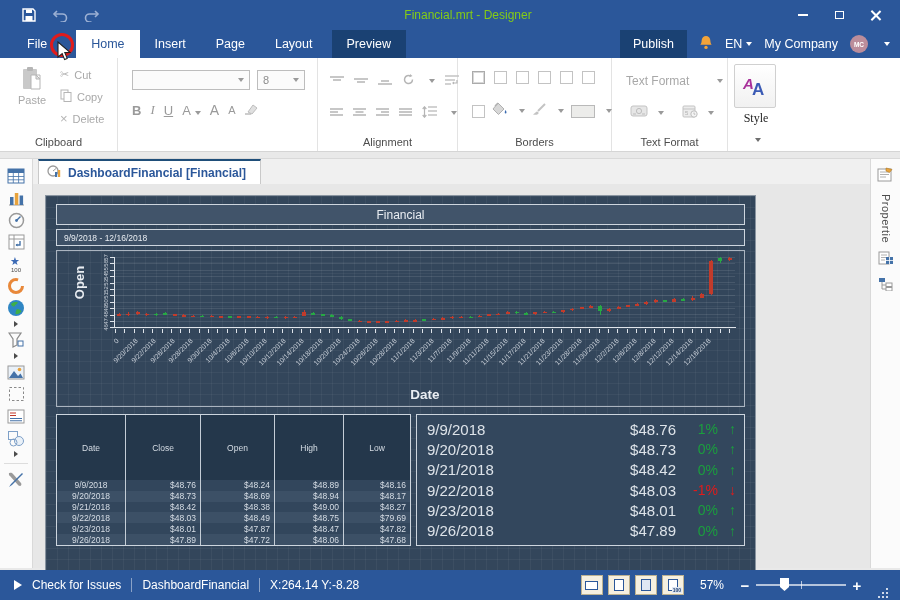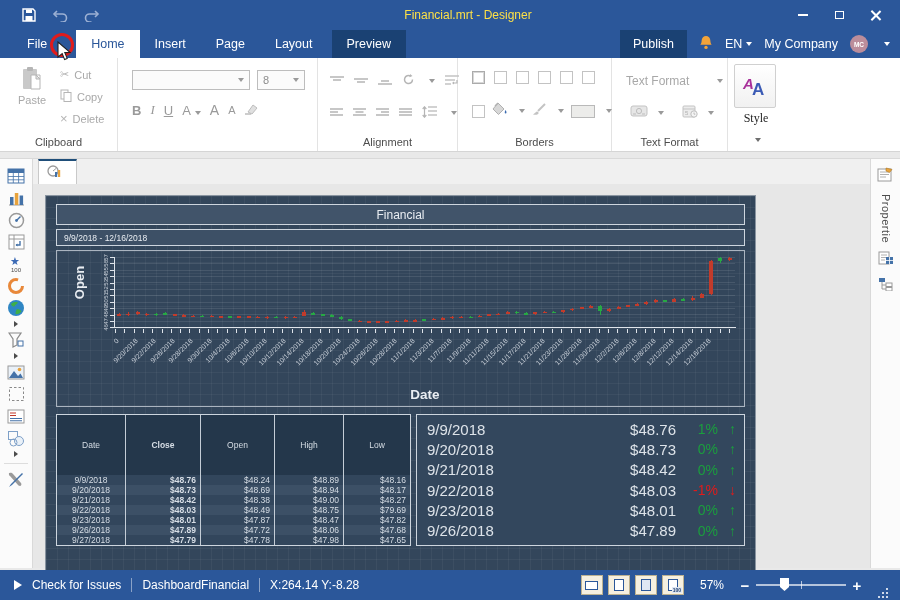--- a/index.html
+++ b/index.html
@@ -3,21 +3,21 @@
 <meta charset="utf-8">
 <style>
   * { box-sizing: border-box; margin: 0; padding: 0; }
   html,body { width:900px; height:600px; overflow:hidden; }
   body { font-family:"Liberation Sans", sans-serif; background:#e9e9e9; position:relative; }
 
   
   .titlebar { position:absolute; left:0; top:0; width:900px; height:30px; background:#2b579a; display:flex; align-items:center; color:#fff; }
   .qat { display:flex; align-items:center; gap:16px; margin-left:22px; z-index:2; }
   .qat svg { display:block; }
-  .win-title { position:absolute; left:0; right:0; text-align:center; font-size:12px; color:#fde047;margin-left:36px; }
+  .win-title { position:absolute; left:0; right:0; text-align:center; font-size:12px; color:#84cc16;margin-left:36px; }
   .winbtns { margin-left:auto; display:flex; align-items:center; gap:10px; margin-right:12px; z-index:2; }
   .winbtn { width:26px; height:20px; display:flex; align-items:center; justify-content:center; }
   .ico-min { width:10px; height:2px; background:#fff; }
   .ico-max { width:9px; height:8px; border:1.5px solid #fff; }
   .ico-close { position:relative; width:11px; height:11px; }
   .ico-close::before,.ico-close::after { content:""; position:absolute; left:5px; top:-1px; width:1.8px; height:13px; background:#fff; }
   .ico-close::before { transform:rotate(45deg);} .ico-close::after { transform:rotate(-45deg);}
 
   
   .tabrow { position:absolute; left:0; top:30px; width:900px; height:28px; background:#2b579a; display:flex; align-items:stretch; }
@@ -93,21 +93,21 @@
   .datelab { position:absolute; left:58px; top:136px; width:620px; text-align:center; font-size:13.5px; font-weight:bold; color:#e9edf2; }
 
   
   .tbl { left:10px; top:218px; width:355px; height:132px; background:#32465c; border:1px solid #cdd5de; padding:0; display:flex; flex-direction:column; }
   .trow { display:flex; flex:1; font-size:8.5px; color:#d6dde5; align-items:stretch; }
   .trow.head { background:#24374b; }
   .trow.alt { background:#3c5066; }
   .tcell { display:flex; align-items:center; border-right:1px solid #c4cdd6; padding:0 4px; }
   .tcell:last-child { border-right:none; }
   .tcell.c0 { flex:0 0 69px; justify-content:center; }
-  .tcell.c1 { flex:0 0 75px; justify-content:flex-end;font-weight:bold; }
+  .tcell.c1 { flex:0 0 75px; justify-content:flex-end; }
   .tcell.c2 { flex:0 0 74px; justify-content:flex-end; }
   .tcell.c3 { flex:0 0 69px; justify-content:flex-end; }
   .tcell.c4 { flex:1; justify-content:flex-end; }
   .trow.head .tcell { justify-content:center; }
 
   
   .ticker { left:370px; top:218px; width:329px; height:132px; background:#33475d; border:1px solid #cdd5de; display:flex; flex-direction:column; justify-content:space-around; padding:4px 8px 4px 10px; }
   .tkrow { display:flex; align-items:center; font-size:15px; color:#dde3e9; }
   .tkdate { flex:1; }
   .tkprice { text-align:right; }
@@ -459,20 +459,21 @@
 </div>
 
 <div class="doctabs">
   <div class="doctab">
     <span><svg width="15" height="13" viewBox="0 0 15 13">
           <circle cx="6" cy="6" r="5" fill="none" stroke="#9a9a9a" stroke-width="1.3"></circle>
           <path d="M6 6 L9 3.5" stroke="#9a9a9a"></path>
           <rect x="8" y="7" width="2.2" height="5" fill="#4472a8"></rect>
           <rect x="11" y="5" width="2.2" height="7" fill="#e8a33d"></rect>
         </svg></span>
+    <span>DashboardFinancial [Financial]</span>
   </div>
 </div>
 
 <div class="rightstrip">
   <span><svg width="17" height="15" viewBox="0 0 17 15">
         <rect x="1" y="2" width="13" height="12" fill="#fff" stroke="#9a9a9a"></rect>
         <path d="M3 5 h9 M3 7.5 h9 M3 10 h6" stroke="#b0b0b0"></path>
         <path d="M9 1 l6 1.5 l-2.5 3 l-3.5-1.5 z" fill="#e8a33d" stroke="#b07820" stroke-width=".6"></path>
       </svg></span>
   <span class="vlabel">Propertie</span>
@@ -742,27 +743,20 @@
             <span class="tcell c3">$48.47</span>
             <span class="tcell c4">$47.82</span>
           </div>
           <div class="trow alt">
             <span class="tcell c0">9/26/2018</span>
             <span class="tcell c1">$47.89</span>
             <span class="tcell c2">$47.72</span>
             <span class="tcell c3">$48.06</span>
             <span class="tcell c4">$47.68</span>
           </div>
-          <div class="trow">
-            <span class="tcell c0">9/27/2018</span>
-            <span class="tcell c1">$47.79</span>
-            <span class="tcell c2">$47.78</span>
-            <span class="tcell c3">$47.98</span>
-            <span class="tcell c4">$47.65</span>
-          </div>
         </div>
     </div>
 
     <div class="panel ticker" id="ticker">
         <div class="tkrow">
           <span class="tkdate">9/9/2018</span>
           <span class="tkprice">$48.76</span>
           <span class="tkpct up">1%</span>
           <span class="tkarrow up">↑</span>
         </div>

